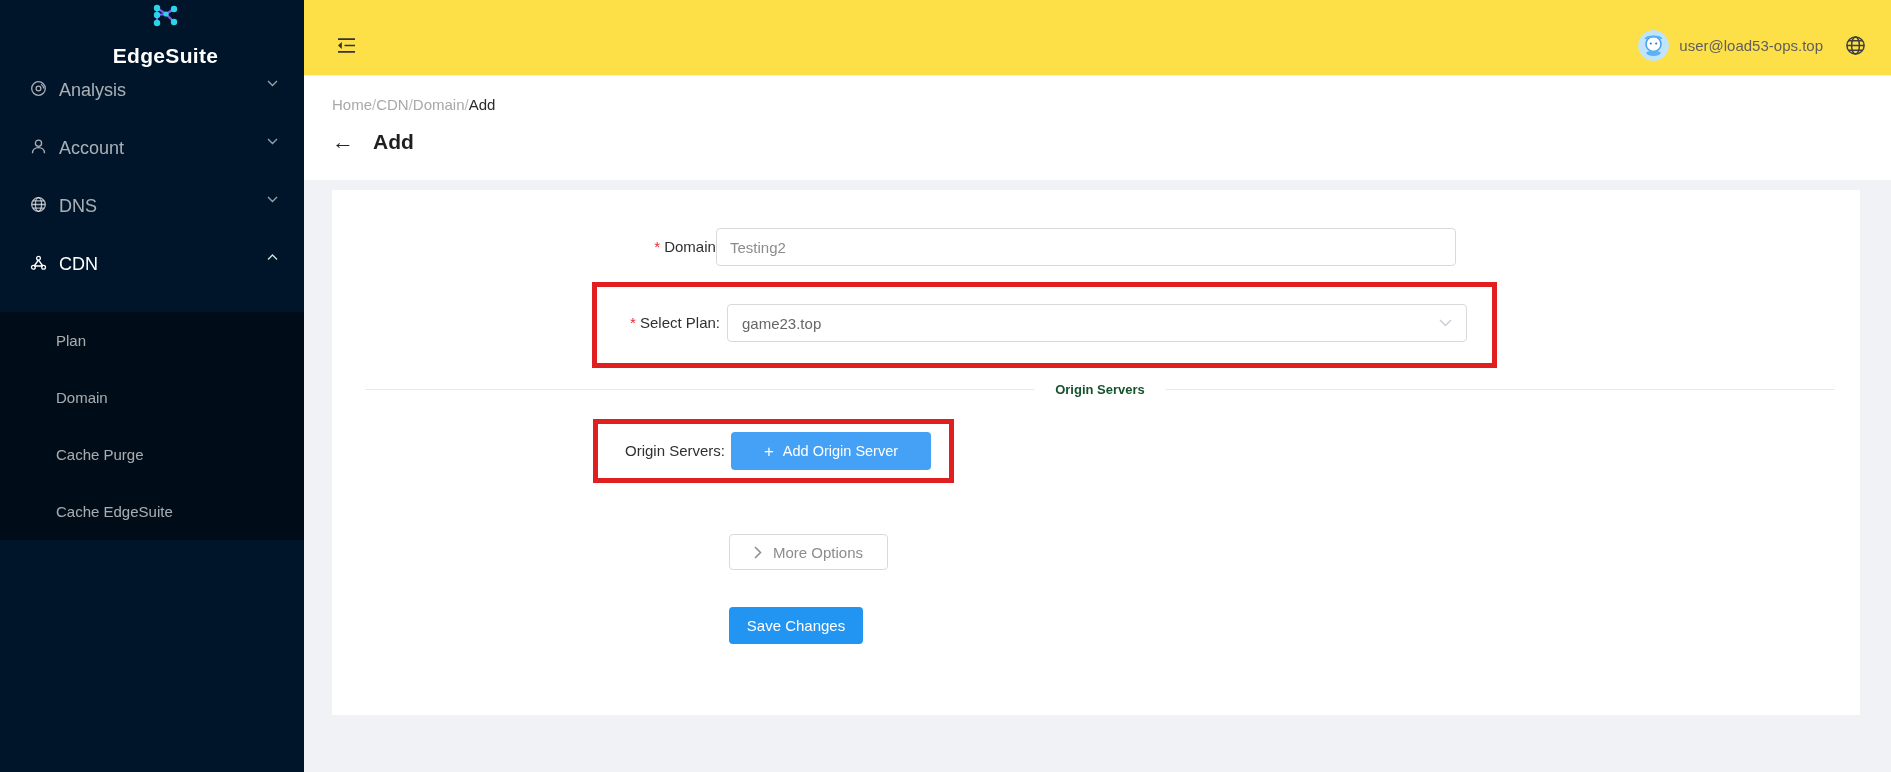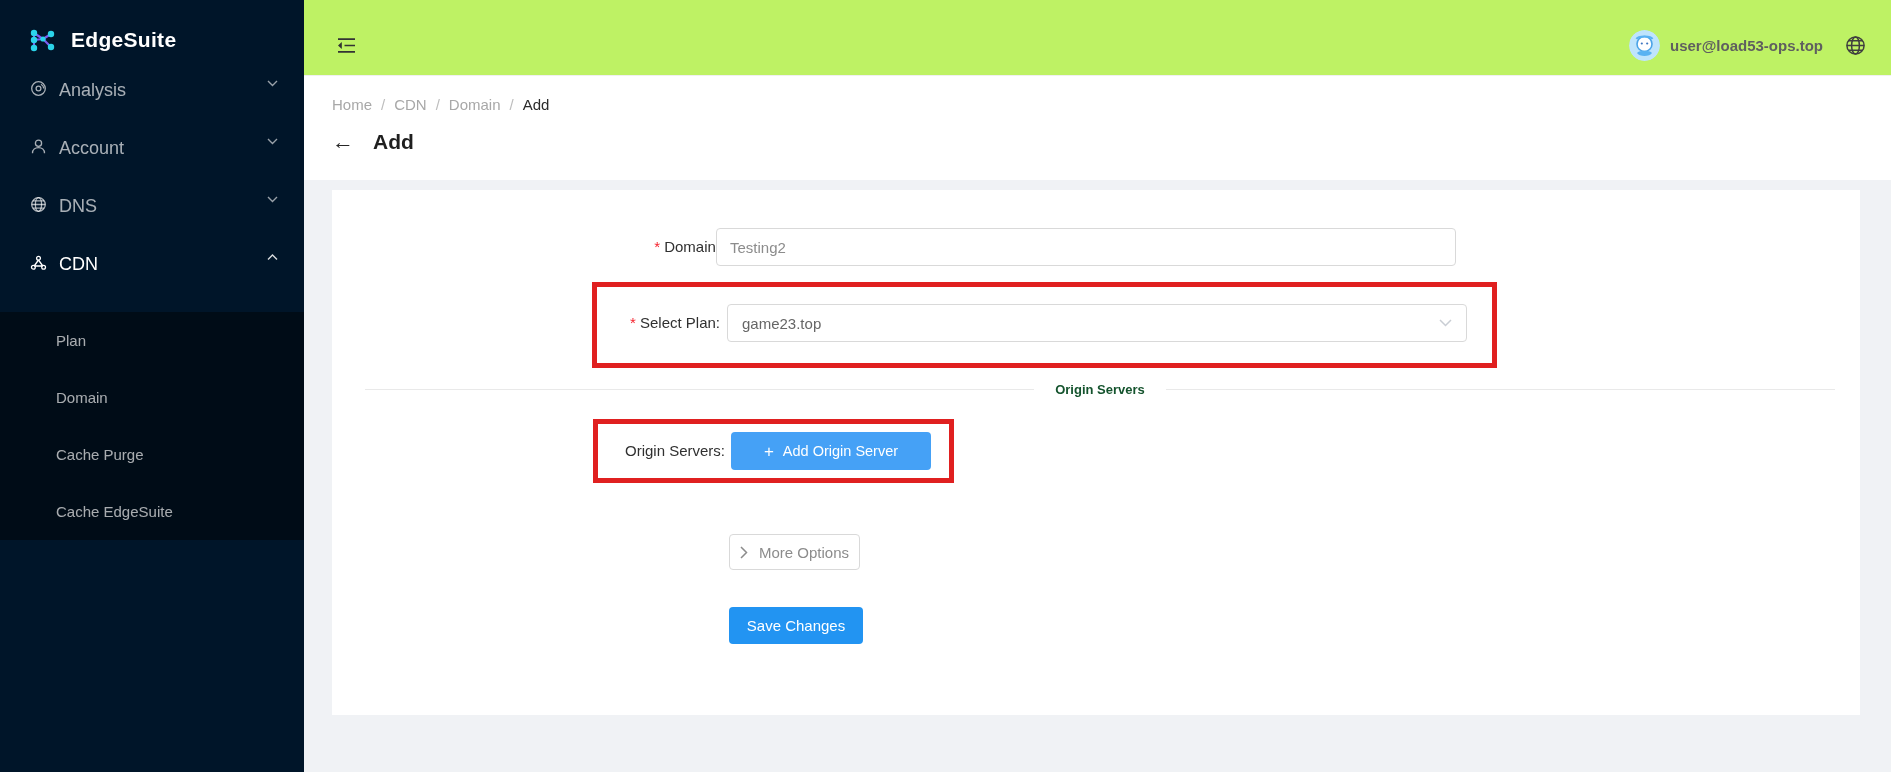--- a/index.html
+++ b/index.html
@@ -1,38 +1,38 @@
 <!DOCTYPE html>
 <html><head>
 <meta charset="utf-8">
 <style>
   * { margin:0; padding:0; box-sizing:border-box; }
   html,body { width:1891px; height:772px; font-family:"Liberation Sans",sans-serif; background:#f0f2f5; }
   .app { display:flex; width:1891px; height:772px; overflow:hidden; }
 
   
   .sidebar { width:304px; flex-shrink:0; background:#001529; display:flex; flex-direction:column; }
-  .logo { height:80px; display:flex; align-items:center; padding-left:27px; gap:13px; }
+  .logo { height:80px; display:flex; align-items:center; padding-left:27px; gap:13px;flex-direction:column; }
   .logo-text { font-size:21px; font-weight:bold; color:#ffffff; letter-spacing:.3px; }
   .menu-item { height:58px; display:flex; align-items:flex-start; padding:0 26px 0 30px; color:rgba(255,255,255,.66); font-size:18px; cursor:pointer; }
   .menu-item .mi-icon { width:18px; margin-right:11px; display:flex; align-items:center; }
   .menu-item .mi-label { flex:1; }
   .menu-item.active { color:#ffffff; }
   .submenu { background:#000c17; }
   .submenu-item { height:57px; line-height:57px; padding-left:56px; color:rgba(255,255,255,.66); font-size:15px; cursor:pointer; }
 
   
   .main { flex:1; display:flex; flex-direction:column; background:#f0f2f5; }
-  .topbar { height:76px; background:#bef264; border-bottom:1px solid #f0f0f0; display:flex; align-items:center; padding:16px 25px 0 31px;font-weight:bold; }
+  .topbar { height:76px; background:#fde047; border-bottom:1px solid #f0f0f0; display:flex; align-items:center; padding:16px 25px 0 31px; }
   .topbar-right { margin-left:auto; display:flex; align-items:center; }
   .avatar { width:31px; height:31px; border-radius:50%; overflow:hidden; display:flex; }
   .user-email { color:#5f5f5f; font-size:15px; margin:0 22px 0 10px; }
 
   .pagehead { background:#fff; padding:20px 28px 24px 28px; }
-  .breadcrumb { display:flex; gap:9px; font-size:15px; color:#adadad; }
+  .breadcrumb { display:flex; font-size:15px; color:#adadad; }
   .breadcrumb .crumb { color:#a8a8a8; cursor:pointer; }
   .breadcrumb .sep { color:#bdbdbd; }
   .breadcrumb .current { color:#2b2b2b; }
   .title-row { margin-top:15px; display:flex; align-items:center; gap:19px; height:28px; }
   .back-arrow { font-size:22px; color:#262626; line-height:26px; cursor:pointer; }
   .page-title { font-size:21px; font-weight:bold; color:#1f1f1f; }
 
   .content { flex:1; padding:10px 31px 0 28px;text-decoration:underline; }
   .card { position:relative; width:1528px; height:525px; background:#fff; }
 
@@ -43,21 +43,21 @@
 
   .annotation { position:absolute; border:5px solid #e02020; }
 
   .divider { position:absolute; left:33px; top:184px; width:1470px; height:30px; display:flex; align-items:center; }
   .divider::before, .divider::after { content:""; flex:1; height:1px; background:#e9e9e9; }
   .divider-text { padding:0 21px; font-size:13px; font-weight:bold; color:#14532d; }
 
   .btn { display:flex; align-items:center; justify-content:center; border-radius:4px; cursor:pointer; font-size:15px; }
   .btn-add { position:absolute; left:133px; top:8px; width:200px; height:38px; background:#45a1f6; color:#fff; gap:9px; font-size:14.5px; }
   .plus-glyph { font-size:17px; line-height:17px; }
-  .btn-more { position:absolute; left:397px; top:344px; width:131px; height:36px; background:#fff; border:1px solid #d9d9d9; color:#8c8c8c; gap:11px; }
+  .btn-more { position:absolute; left:397px; top:344px; width:159px; height:36px; background:#fff; border:1px solid #d9d9d9; color:#8c8c8c; gap:11px; }
   .btn-save { position:absolute; left:397px; top:417px; width:134px; height:37px; background:#2294f2; color:#fff; }
 </style>
 </head>
 <body>
 
 <div class="app">
 
   <aside class="sidebar">
     <div class="logo">
       <span style="display:flex;">

